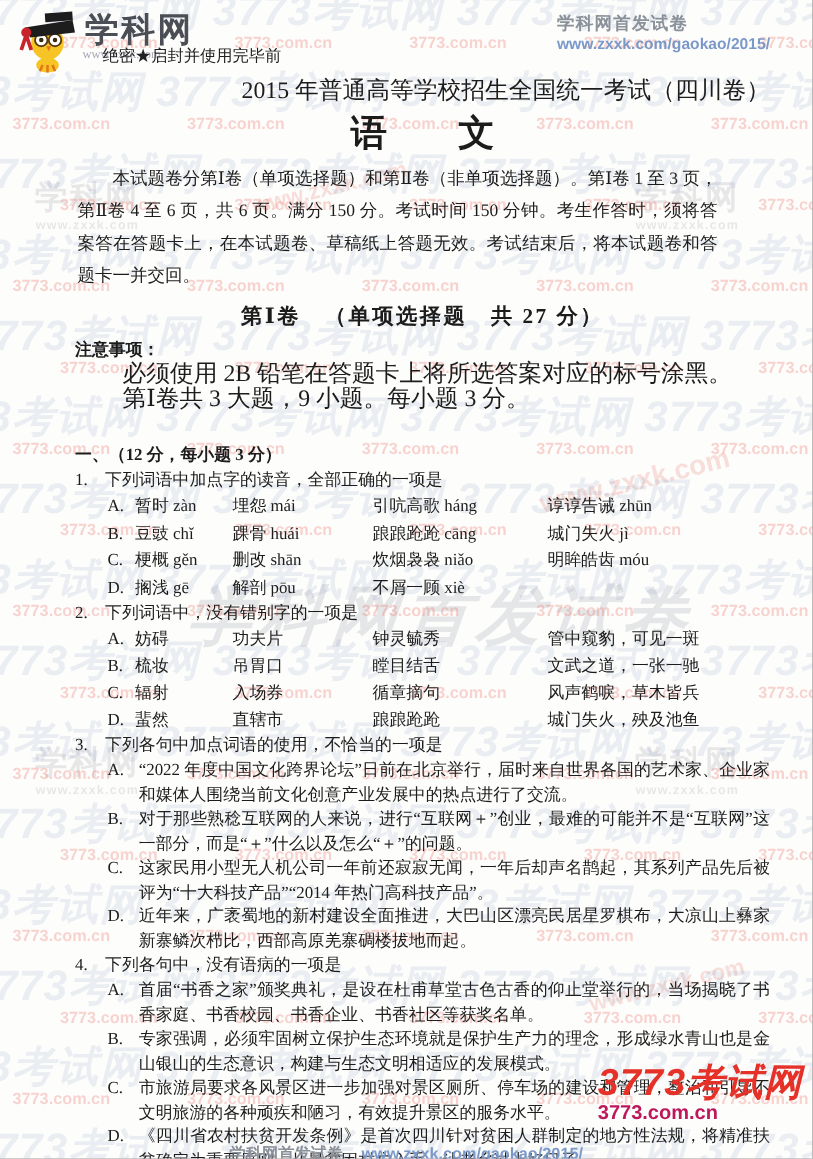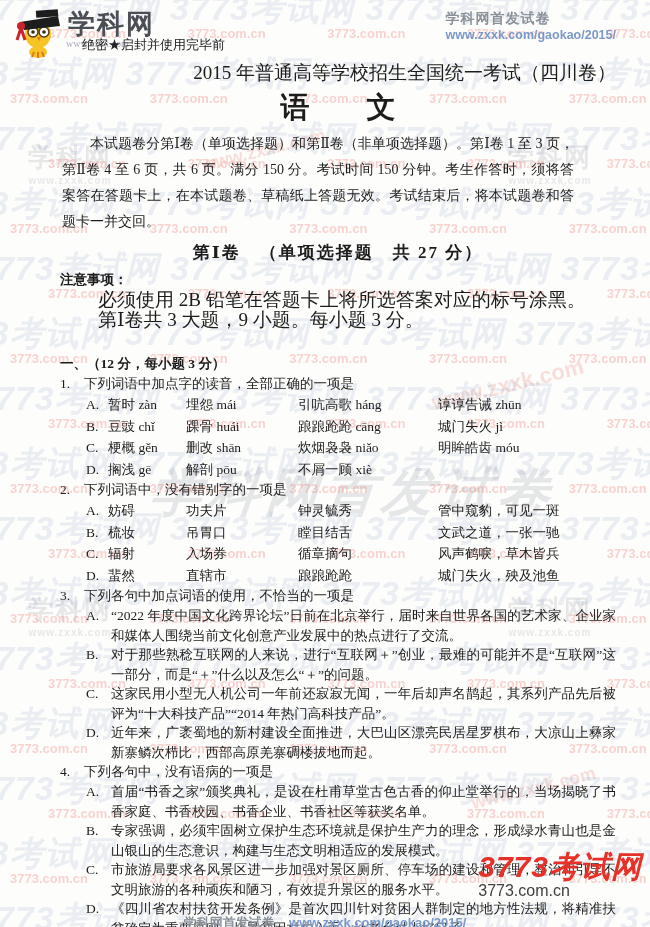--- a/index.html
+++ b/index.html
@@ -73,21 +73,21 @@
   .opts { margin-left:26px; }
   .grid-row { display:grid; grid-template-columns:22px 78px 112px 140px 1fr; font-size:13.5px; line-height:21.5px; white-space:nowrap; }
   .para-row { display:flex; font-size:13.5px; line-height:19.5px; }
   .olabel { flex:none; width:25px; }
   .para-row p { flex:1; text-align:justify; }
   
   .page-foot { position:absolute; left:0; right:0; top:845px; text-align:center; font-size:14.5px; z-index:2; }
   .logo3773 { position:absolute; right:8px; top:852px; z-index:3; text-align:left;
     font-family:"Liberation Sans","DejaVu Sans",sans-serif; }
   .logo3773 .l1 { font-style:italic; font-weight:bold; font-size:30px; color:#e53127; line-height:30px; letter-spacing:1px; }
-  .logo3773 .l2 { font-weight:normal; font-size:16px; color:#404040; line-height:18px; }
+  .logo3773 .l2 { font-weight:bold; font-size:16px; color:#be185d; line-height:18px; }
   .bottom-line { position:absolute; left:0; right:0; top:914px; z-index:3; text-align:center;
     font-family:"Liberation Sans","DejaVu Sans",sans-serif; font-weight:bold; font-size:13px; }
   .bottom-line .g { color:#8a9199; }
   .bottom-line .b { color:#7b99c8; }
 </style>
 </head>
 <body>
 
 <div id="page">
 

